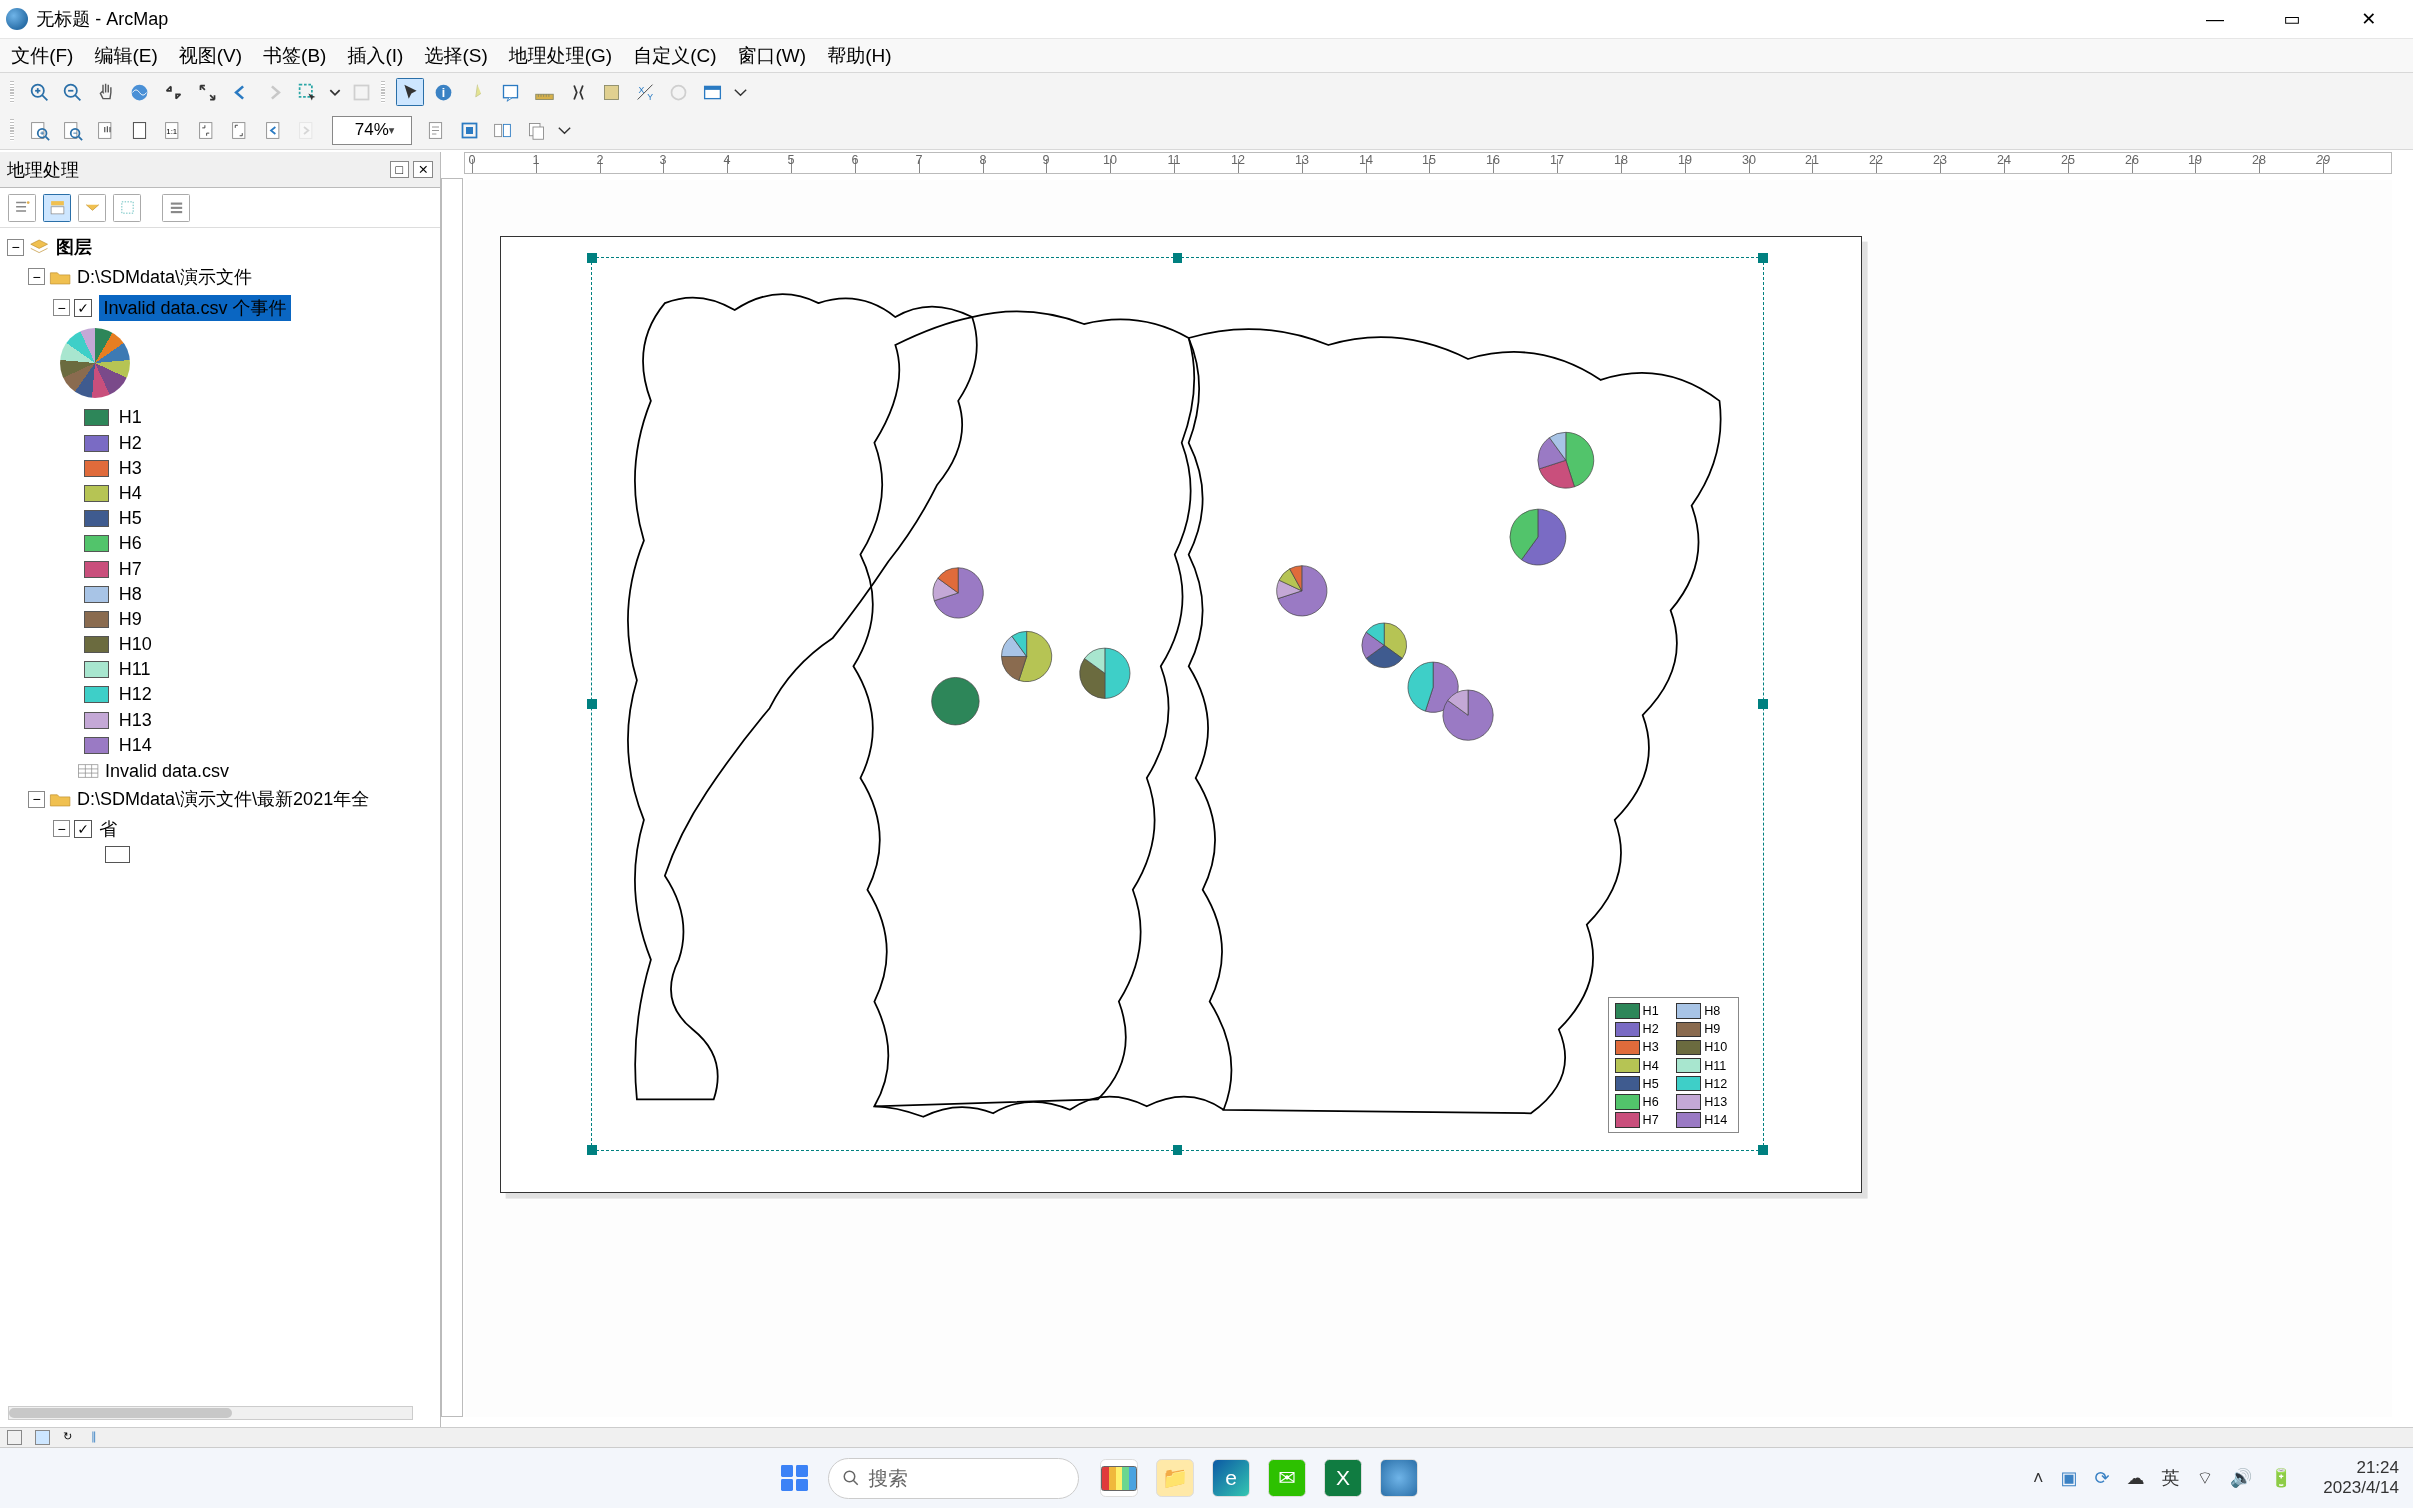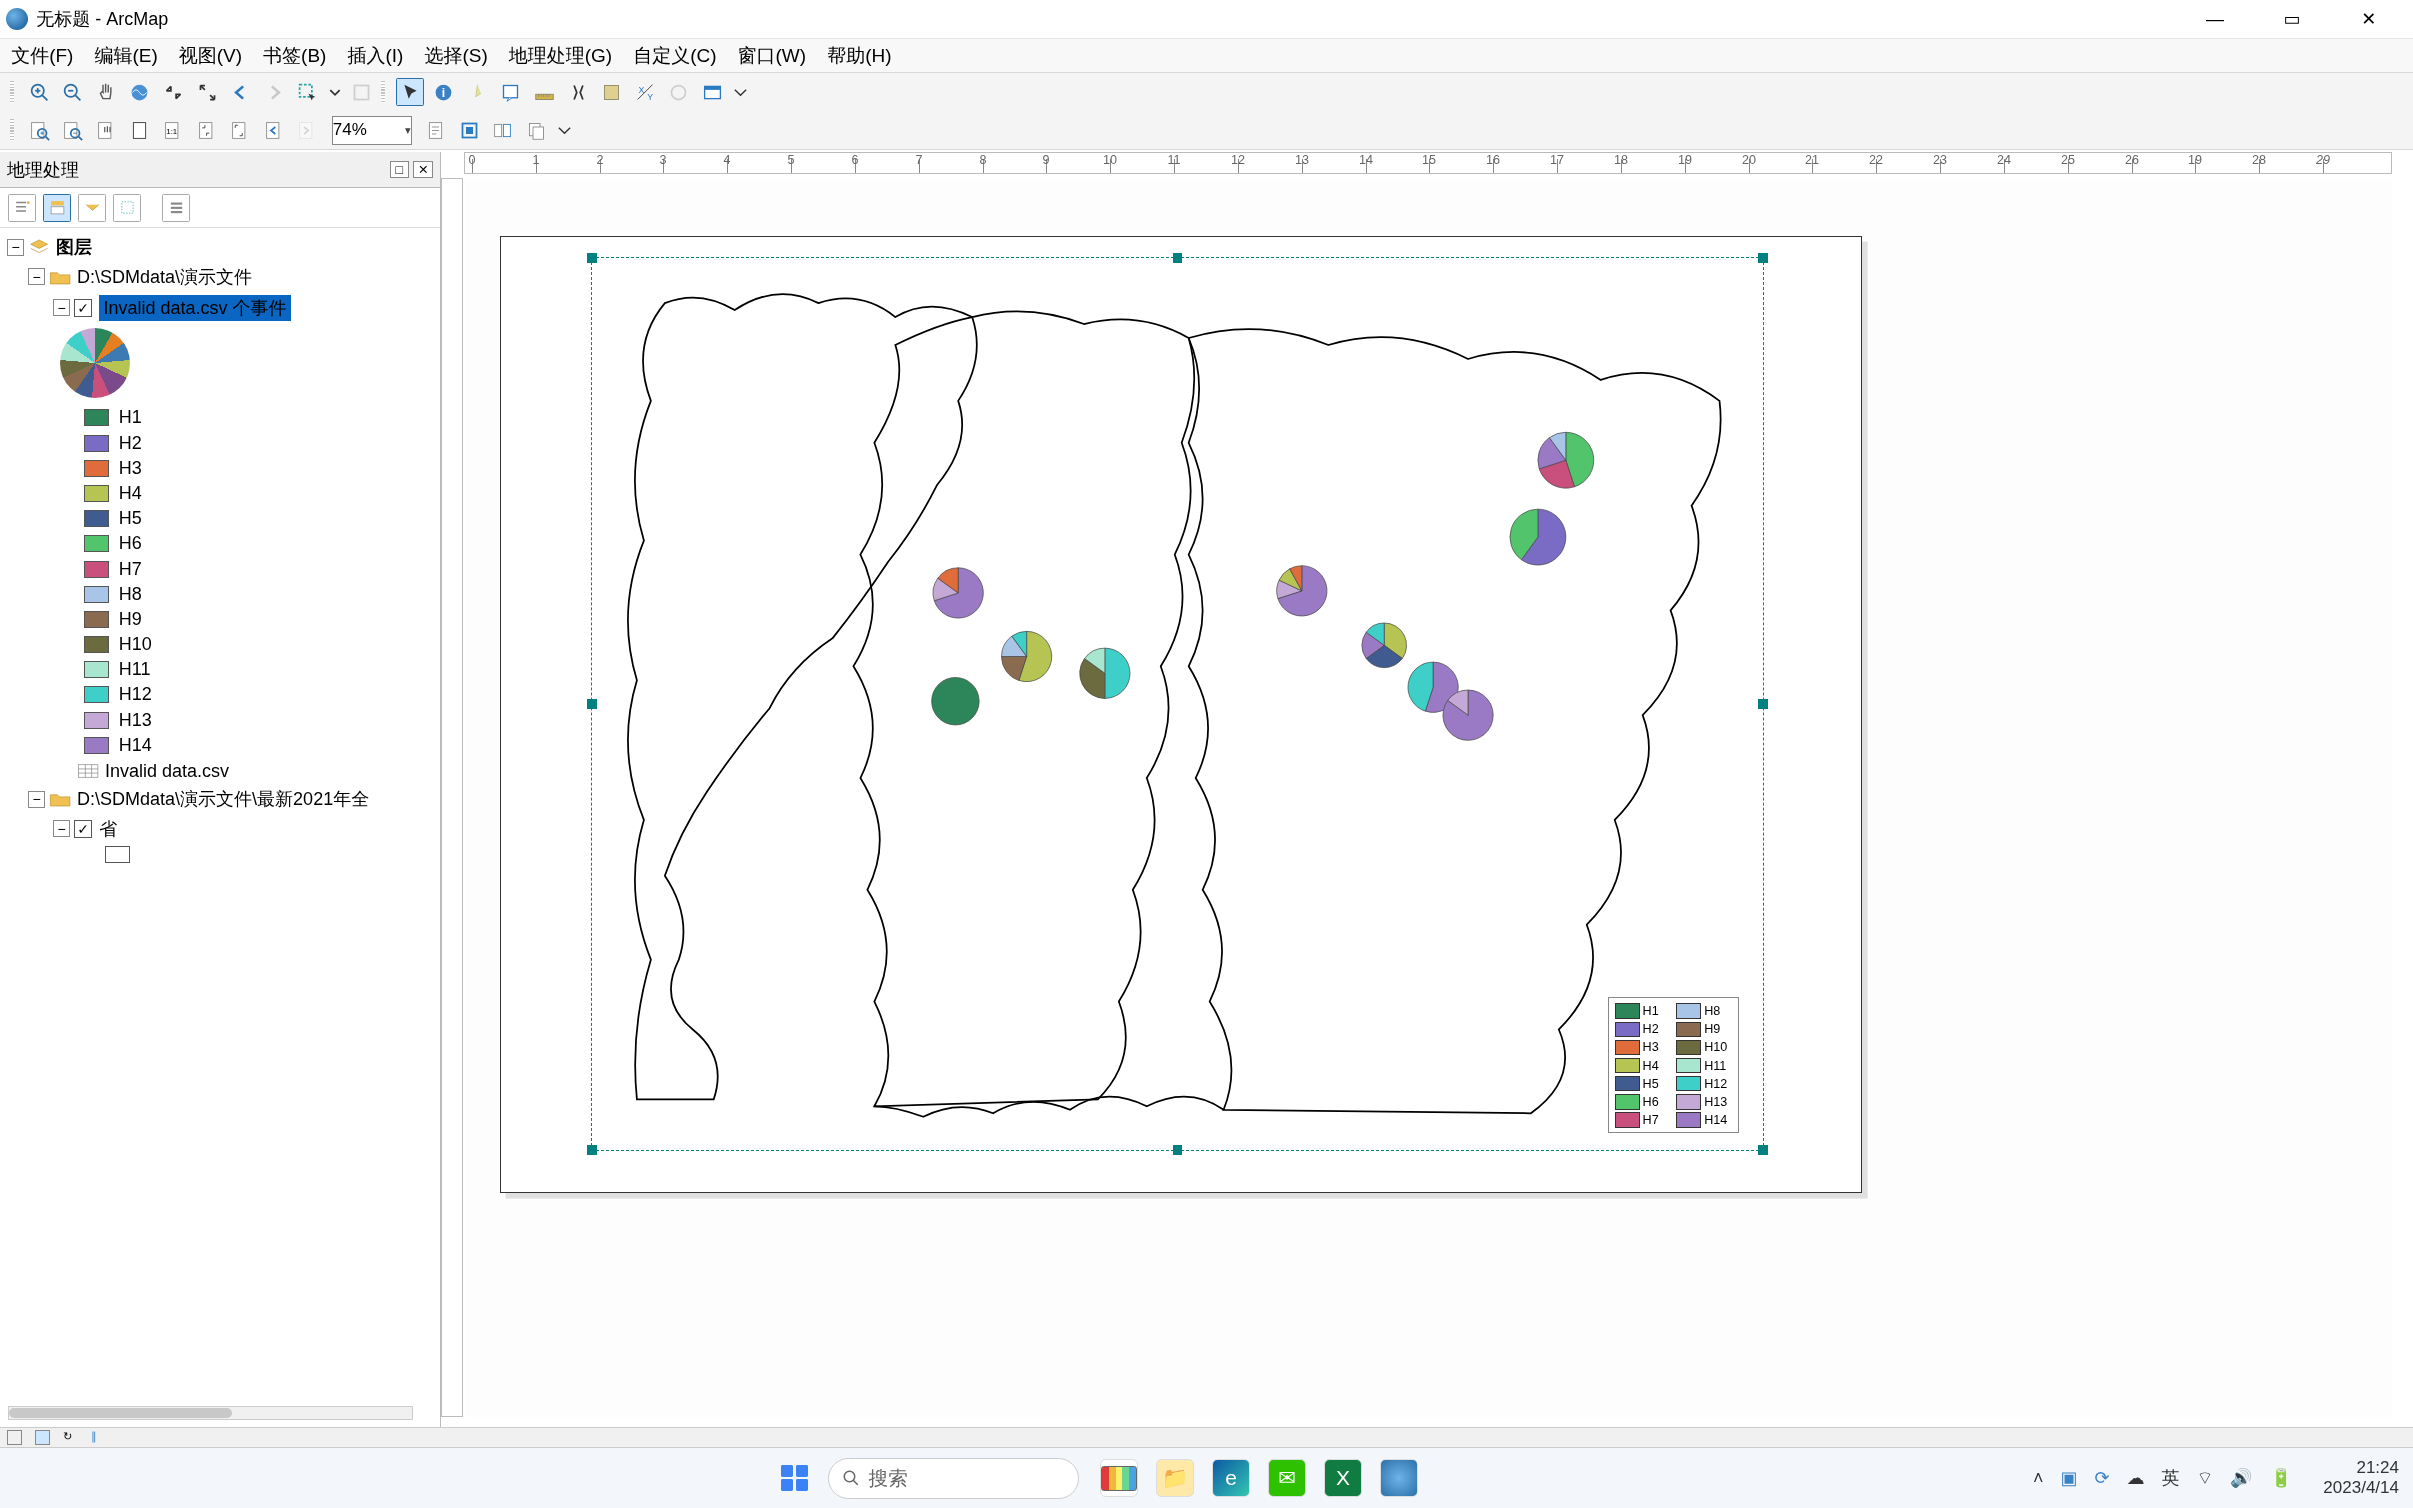--- a/index.html
+++ b/index.html
@@ -15,21 +15,21 @@
 
 .menubar { display: flex; align-items: center; height: 34px; background: #f8f8f8; padding: 0 11.2px; border-bottom: 0.7px solid #d8d8d8; }
 .menubar .menu-item { font-size: 19px; color: #000; margin-right: 21px; }
 
 
 .toolbar-row { display: flex; align-items: center; height: 39px; background: #f4f4f4; padding: 0 7px; border-bottom: 0.7px solid #d8d8d8; }
 .toolbar-row + .toolbar-row { margin-top: -0.7px; }
 .drag-handle { width: 4.2px; height: 22.3px; background: repeating-linear-gradient(180deg,#c0c0c0 0,#c0c0c0 1.4px,#fff 1.4px,#fff 2.8px); margin: 0 8.4px 0 2.8px; }
 .tb-btn { width: 28px; height: 28px; display:flex; align-items:center; justify-content:center; margin: 0 2.8px; border-radius: 1.4px; }
 .tb-btn svg { width: 21px; height: 21px; }
-.zoom-combo { width: 80px; height: 29px; border: 0.7px solid #888; background:#fff; display:flex; align-items:center; justify-content:space-between; padding:0 0; font-size:17px; margin: 0 7px; }
+.zoom-combo { width: 80px; height: 29px; border: 0.7px solid #888; background:#fff; display:flex; align-items:center; justify-content:space-between; padding:0 22px; font-size:17px; margin: 0 7px; }
 .zoom-combo .chev { font-size: 11.2px; color:#444; }
 
 
 .ruler-area { position: absolute; top: 152px; left: 464px; right: 21px; height: 25px; }
 .ruler { position: relative; height: 22.3px; background: #fff; border: 0.7px solid #bbb; overflow:hidden;}
 .ruler .tick { position:absolute; bottom:0; width:0.7px; height:8.4px; background:#888; }
 .ruler .tick.major { height:14px; }
 .ruler .num { position:absolute; top:0; font-size:12.6px; color:#666; transform: translateX(-50%); }
 .v-ruler { position: absolute; top: 178px; left: 441px; width: 22.3px; bottom: 91px; background:#fff; border:0.7px solid #bbb; overflow:hidden; }
 
@@ -536,21 +536,21 @@
       <div class="num" style="left: 964px;">15</div>
       <div class="tick major" style="left: 1028px;"></div>
       <div class="num" style="left: 1028px;">16</div>
       <div class="tick major" style="left: 1092px;"></div>
       <div class="num" style="left: 1092px;">17</div>
       <div class="tick major" style="left: 1156px;"></div>
       <div class="num" style="left: 1156px;">18</div>
       <div class="tick major" style="left: 1220px;"></div>
       <div class="num" style="left: 1220px;">19</div>
       <div class="tick major" style="left: 1284px;"></div>
-      <div class="num" style="left: 1284px;">20</div>
+      <div class="num" style="left: 1284px;">30</div>
       <div class="tick major" style="left: 1347px;"></div>
       <div class="num" style="left: 1347px;">21</div>
       <div class="tick major" style="left: 1411px;"></div>
       <div class="num" style="left: 1411px;">22</div>
       <div class="tick major" style="left: 1475px;"></div>
       <div class="num" style="left: 1475px;">23</div>
       <div class="tick major" style="left: 1539px;"></div>
       <div class="num" style="left: 1539px;">24</div>
       <div class="tick major" style="left: 1603px;"></div>
       <div class="num" style="left: 1603px;">25</div>

